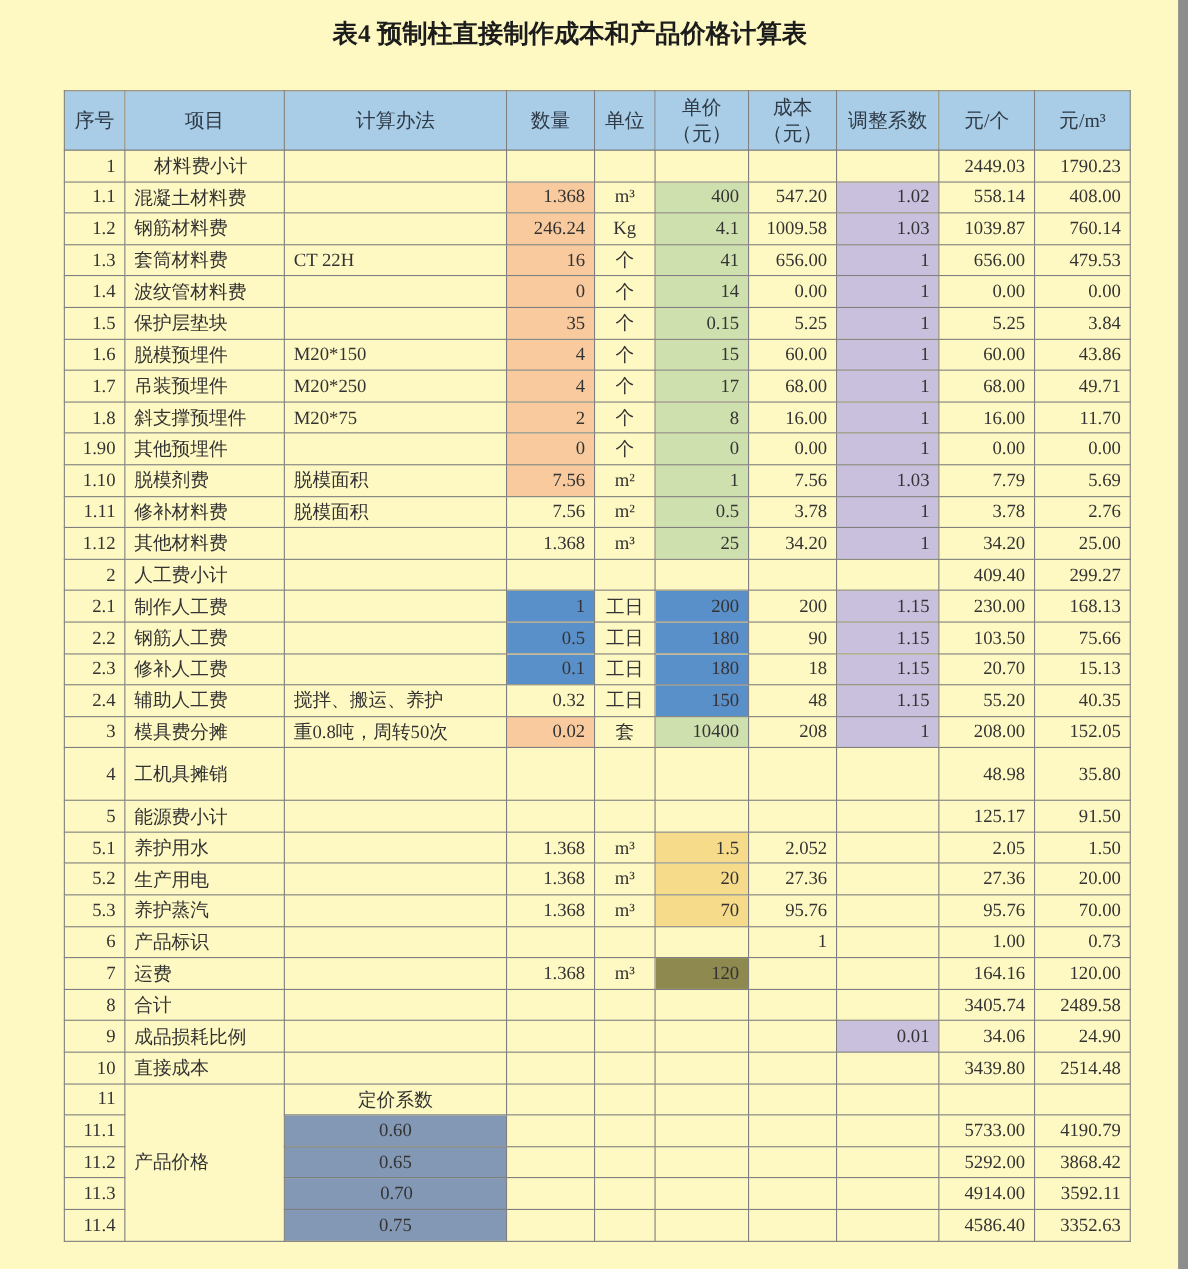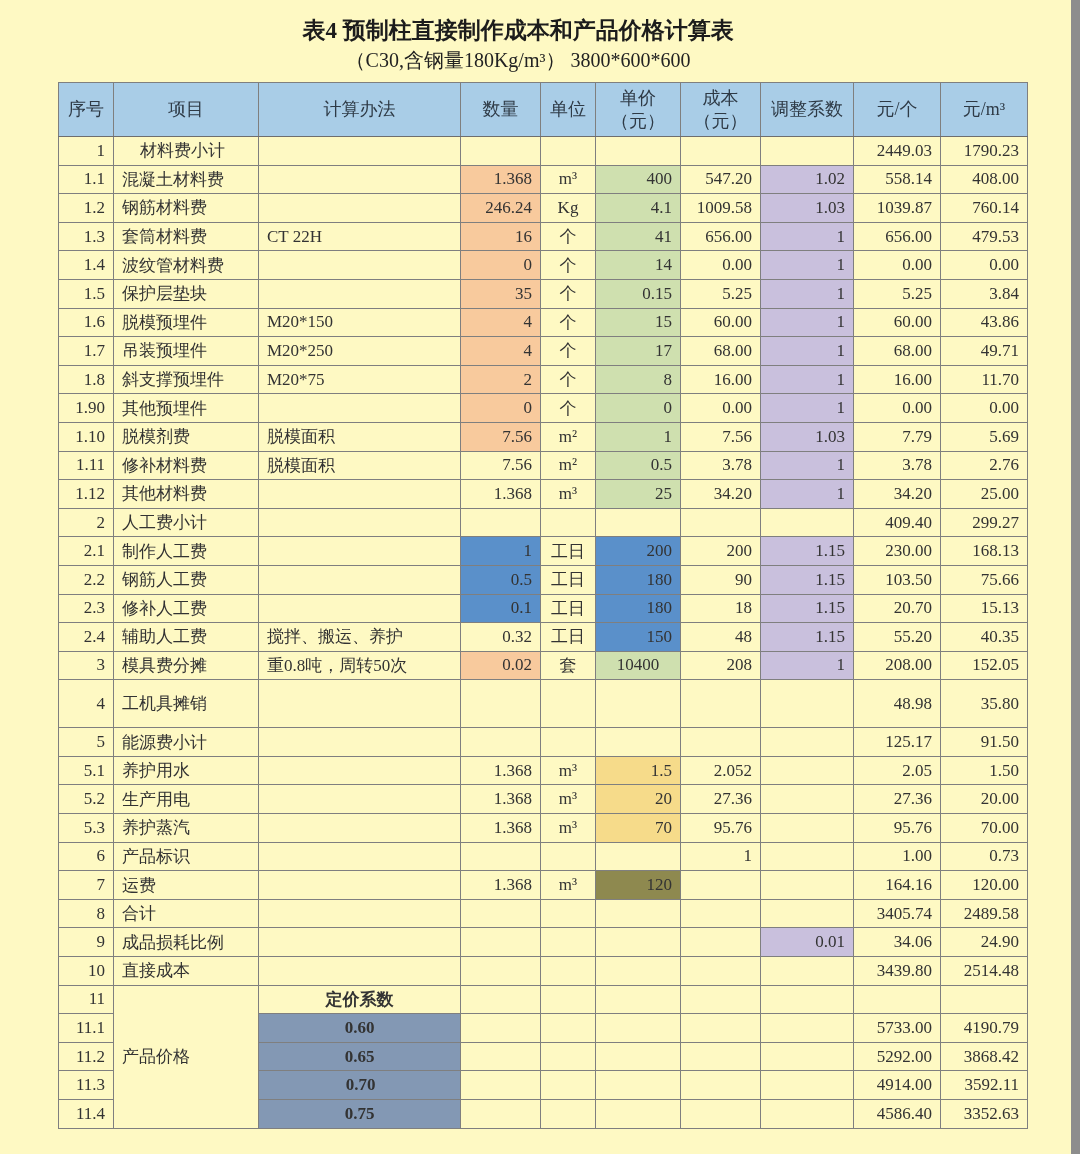--- a/index.html
+++ b/index.html
@@ -23,32 +23,31 @@
     height:53px;font-weight:normal;font-size:18px;color:#2e3a46;
     white-space:pre-line;text-align:center;padding:0 2px;line-height:1.25;
     border-bottom:1px solid #6e6e6e;
   }
   table.cost tr{height:28.6px;}
   td.num{text-align:right;}
   td.center{text-align:center;margin-top:40px;}
   td.item{text-align:left;}
   td.item.indent{padding-left:26px;}
   td.method{text-align:left;}
-  td.method.center{text-align:center;font-weight:bold;}
+  td.method.center{text-align:center;}
   td.steel{border-top-color:#5f7290;border-bottom-color:#5f7290;}
   td.bluecell{border-color:#3d689f;}
   .edge-strip{position:absolute;top:0;height:1154px;background:#8d8d8d;}
 </style>
 </head>
 <body>
 
 <div class="page">
   <div class="titles">
     <div class="title">表4 预制柱直接制作成本和产品价格计算表</div>
-    <div class="subtitle">（C30,含钢量180Kg/m³） 3800*600*600</div>
   </div>
 
   <table class="cost">
     <colgroup>
       <col style="width:55px">
         <col style="width:145px">
         <col style="width:202px">
       <col style="width:80px">
         <col style="width:55px">
         <col style="width:85px">
@@ -289,21 +288,21 @@
           <td class="num" style="background: rgb(201, 192, 221);">1.15</td>
           <td class="num">55.20</td>
           <td class="num">40.35</td>
         </tr>
         <tr>
           <td class="num">3</td>
           <td class="item">模具费分摊</td>
           <td class="method">重0.8吨，周转50次</td>
           <td class="num" style="background: rgb(248, 202, 157);">0.02</td>
           <td class="center">套</td>
-          <td class="num" style="background: rgb(207, 224, 175); text-align: center;">10400</td>
+          <td class="num" style="background: rgb(207, 224, 175);">10400</td>
           <td class="num">208</td>
           <td class="num" style="background: rgb(201, 192, 221);">1</td>
           <td class="num">208.00</td>
           <td class="num">152.05</td>
         </tr>
         <tr style="height: 48px;">
           <td class="num">4</td>
           <td class="item">工机具摊销</td>
           <td class="method"></td>
           <td class="num"></td>

